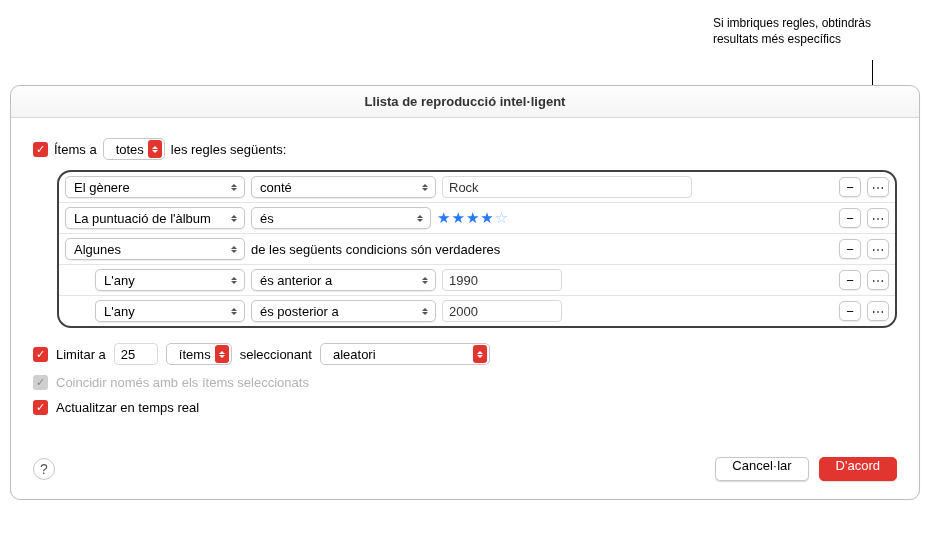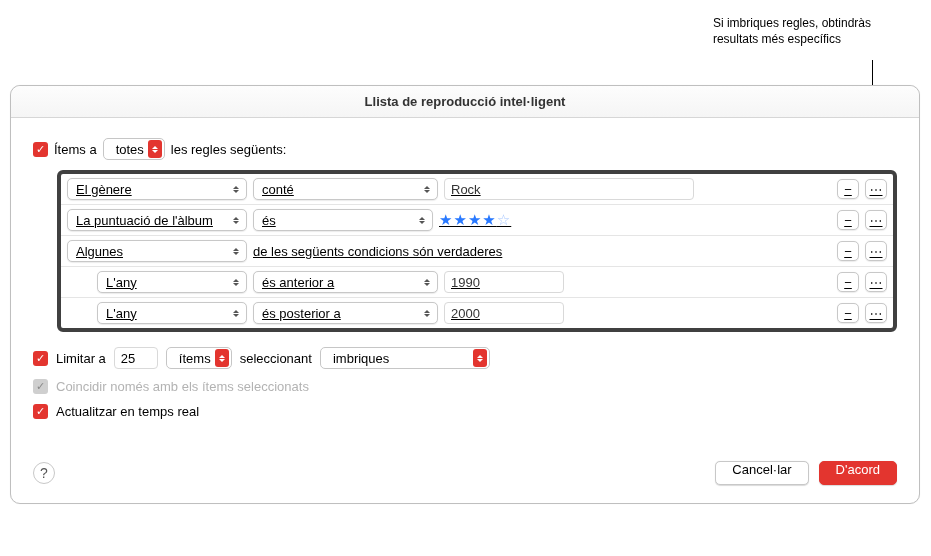--- a/index.html
+++ b/index.html
@@ -93,24 +93,23 @@
     background:#b0b0b0;
     border-radius: 3px;
     display:flex; flex-direction:column;
     align-items:center; justify-content:center;
     gap:1px;
   }
   .stepper span { display:block; width:0; height:0; border-left:3px solid transparent; border-right:3px solid transparent; }
   .stepper .up { border-bottom:3px solid #fff; }
   .stepper .dn { border-top:3px solid #fff; }
   .rules {
-    border: 4px solid #404040;
-    border-radius: 6px;
+    border: 2px solid #404040;
+    border-radius: 14px;
     margin: 0 0 15px 24px;
-    text-decoration: underline;
   }
   .rule {
     display:flex;
     align-items:center;
     padding: 4px 6px;
     border-bottom: 1px solid #e5e5e5;
     gap:6px;
   }
   .rule:last-child { border-bottom:none; }
   .rule.nested { padding-left: 36px; }
@@ -319,21 +318,21 @@
         </span>
       <span class="pill-select red">
         <span>ítems</span>
         <span class="stepper">
             <span class="up"></span>
             <span class="dn"></span>
           </span>
       </span>
       <span>seleccionant</span>
       <span class="pill-select red" style="width:170px;">
-        <span style="flex:1">imbriques</span>
+        <span style="flex:1">aleatori</span>
         <span class="stepper">
             <span class="up"></span>
             <span class="dn"></span>
           </span>
       </span>
     </div>
 
     <div class="opt-row disabled">
       <span class="checkbox disabled">✓</span>
       <span>Coincidir només amb els ítems seleccionats</span>

